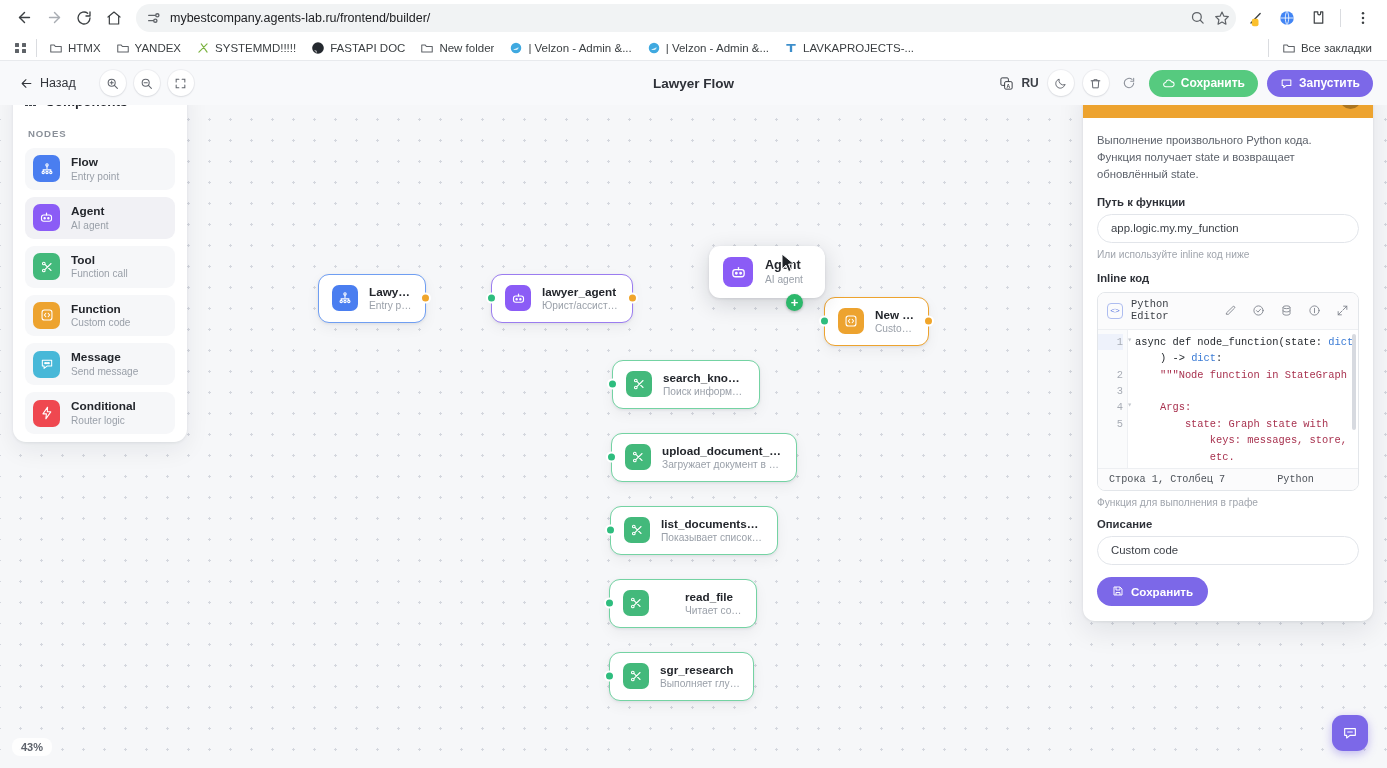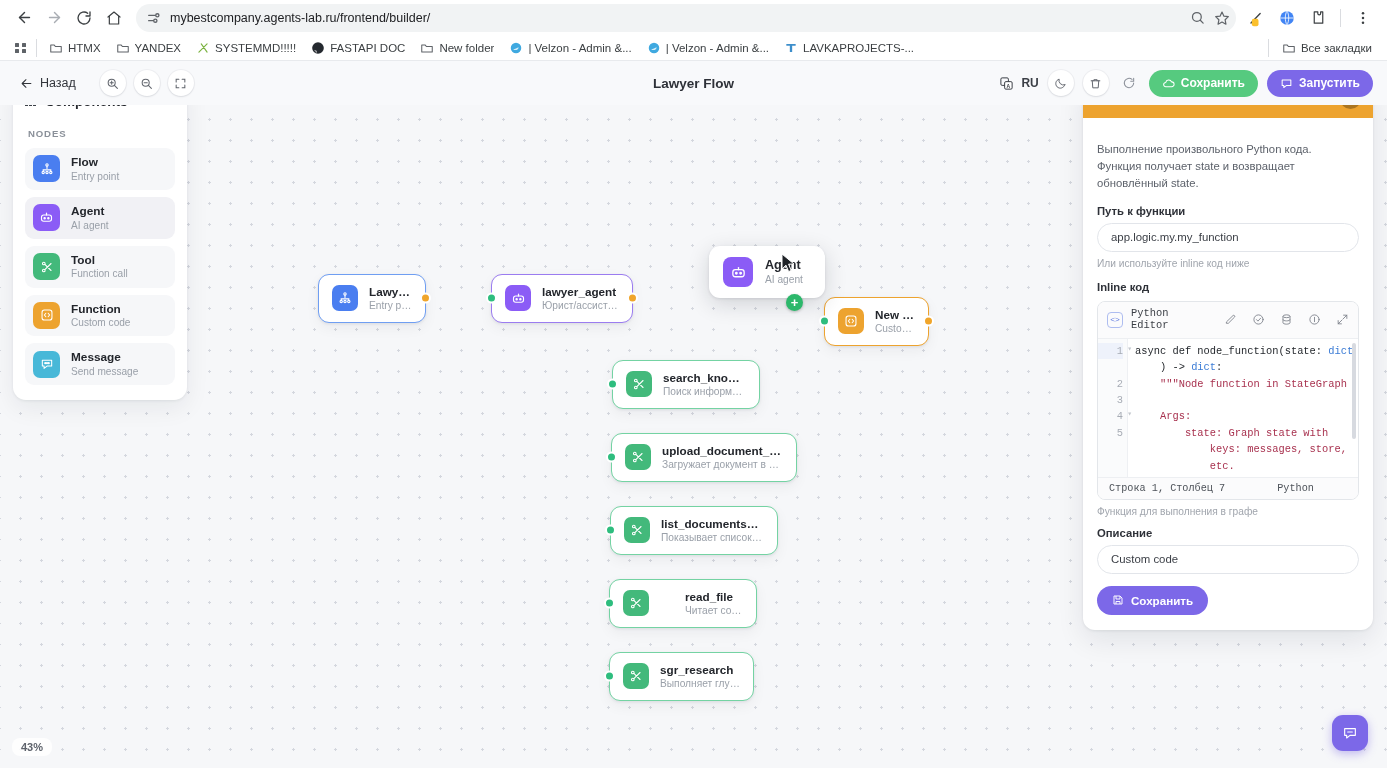--- a/index.html
+++ b/index.html
@@ -302,21 +302,21 @@
     gap: 8px;
   }
   .panel-head-title { font-size: 12.8px; font-weight: 600; color: #ffffff; }
   .panel-close {
     margin-left: auto;
     width: 21px; height: 21px; border-radius: 50%;
     background: rgba(0,0,0,.28);
     display: flex; align-items: center; justify-content: center;
     color: #fff;
   }
-  .panel-body { padding: 23px 14px 15px; }
+  .panel-body { padding: 14px 14px 15px; }
   .panel-desc { font-size: 11.3px; color: #5d626b; line-height: 1.5; margin-bottom: 13px; }
   .field-label { font-size: 11.3px; font-weight: 700; color: #2e3138; margin-bottom: 6px; }
   .text-input {
     height: 29px;
     border: 1px solid #e2e5ea;
     border-radius: 15px;
     display: flex; align-items: center;
     padding: 0 13px;
     font-size: 11.4px;
     color: #3b3f46;
@@ -915,20 +915,31 @@
             <circle cx="12" cy="10.5" r=".9" fill="currentColor"></circle>
             <circle cx="15" cy="10.5" r=".9" fill="currentColor"></circle>
           </svg>
       </span>
       <div>
         <div class="sb-title">Message</div>
         <div class="sb-sub">Send message</div>
       </div>
     </div>
 
+    <div class="sb-item" style="margin-bottom:0">
+      <span class="sb-ico ico-red">
+        <svg width="14" height="14" viewBox="0 0 24 24" fill="none" stroke="currentColor" stroke-width="1.8" stroke-linejoin="round">
+            <polygon points="13 2 5 13.5 11 13.5 10 22 18.5 10 12.5 10"></polygon>
+          </svg>
+      </span>
+      <div>
+        <div class="sb-title">Conditional</div>
+        <div class="sb-sub">Router logic</div>
+      </div>
+    </div>
   </div>
 
   <div class="panel">
     <div class="panel-head">
       <span style="display:flex">
         <svg width="14" height="14" viewBox="0 0 24 24" fill="none" stroke="#fff" stroke-width="1.8" stroke-linecap="round" stroke-linejoin="round">
             <rect x="3.5" y="3.5" width="17" height="17" rx="4"></rect>
             <polyline points="10 9 7.5 12 10 15"></polyline>
             <polyline points="14 9 16.5 12 14 15"></polyline>
           </svg>

